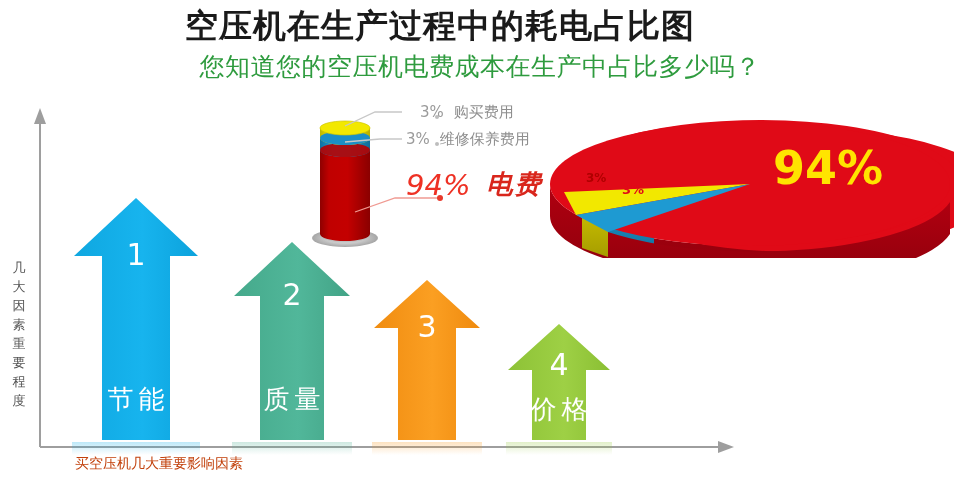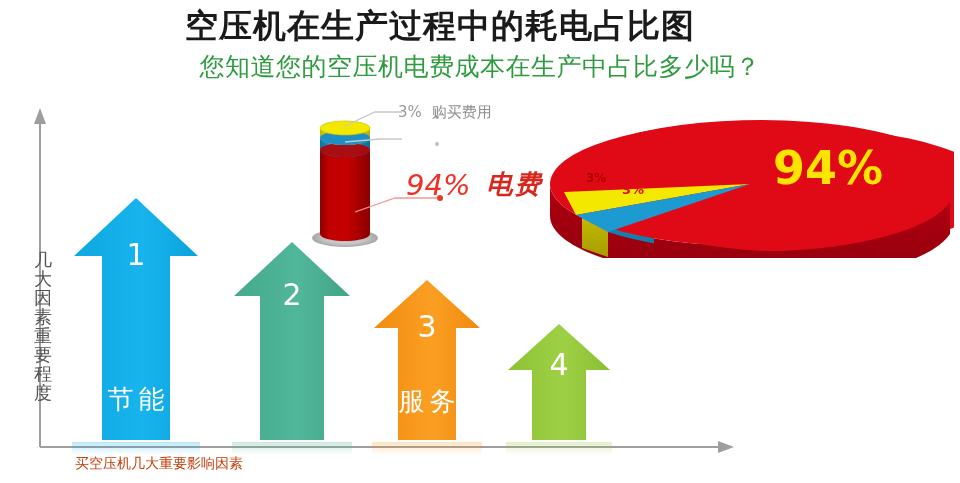--- a/index.html
+++ b/index.html
@@ -45,28 +45,27 @@
 
   
   .axis-svg {
     position: absolute;
     left: 0;
     top: 0;
   }
   .yaxis-label {
     position: absolute;
     left: 8px;
-    top: 250px;
+    top: 258px;
     width: 22px;
-    font-size: 18px;
+    font-size: 13px;
     line-height: 19px;
     color: #555555;
     text-align: center;
     word-break: break-all;
-    margin-left: 24px;
   }
   .xaxis-label {
     position: absolute;
     left: 75px;
     top: 455px;
     font-size: 14px;
     color: #c2410c;
     white-space: nowrap;
   }
 
@@ -188,51 +187,52 @@
       <defs>
         <linearGradient id="g2" x1="0" y1="0" x2="1" y2="0">
           <stop offset="0%" stop-color="#45A98B"></stop>
           <stop offset="55%" stop-color="#51B79A"></stop>
           <stop offset="100%" stop-color="#42A386"></stop>
         </linearGradient>
       </defs>
       <polygon points="60,2 118,56 92,56 92,200 28,200 28,56 2,56" fill="url(#g2)"></polygon>
     </svg>
     <div class="arrow-num" style="top:40px;">2</div>
+    <div class="arrow-lbl" style="top:146px;">质量</div>
     <div class="arrow-reflect" style="top:202px; background:linear-gradient(to bottom,#4DAF92,rgba(77,175,146,0));"></div>
   </div>
 
   <div class="arrow-group" style="left:372px; top:278px; width:110px; height:164px;">
     <svg class="arrow-svg" width="110" height="164" viewBox="0 0 110 164">
       <defs>
         <linearGradient id="g3" x1="0" y1="0" x2="1" y2="0">
           <stop offset="0%" stop-color="#F08C10"></stop>
           <stop offset="55%" stop-color="#FB9F22"></stop>
           <stop offset="100%" stop-color="#EF8A0E"></stop>
         </linearGradient>
       </defs>
       <polygon points="55,2 108,50 84,50 84,162 26,162 26,50 2,50" fill="url(#g3)"></polygon>
     </svg>
     <div class="arrow-num" style="top:34px;">3</div>
-    <div class="arrow-lbl" style="top:110px;">服务</div>
     <div class="arrow-reflect" style="top:164px; background:linear-gradient(to bottom,#F7981D,rgba(247,152,29,0));"></div>
   </div>
 
   <div class="arrow-group" style="left:506px; top:322px; width:106px; height:120px;">
     <svg class="arrow-svg" width="106" height="120" viewBox="0 0 106 120">
       <defs>
         <linearGradient id="g4" x1="0" y1="0" x2="1" y2="0">
           <stop offset="0%" stop-color="#8DC236"></stop>
           <stop offset="55%" stop-color="#9ED045"></stop>
           <stop offset="100%" stop-color="#8ABF33"></stop>
         </linearGradient>
       </defs>
       <polygon points="53,2 104,48 80,48 80,118 26,118 26,48 2,48" fill="url(#g4)"></polygon>
     </svg>
     <div class="arrow-num" style="top:28px;">4</div>
+    <div class="arrow-lbl" style="top:74px;">价格</div>
     <div class="arrow-reflect" style="top:120px; background:linear-gradient(to bottom,#95C93D,rgba(149,201,61,0));"></div>
   </div>
 
   <div class="cyl-wrap">
     <svg width="90" height="130" viewBox="0 0 90 130">
       <defs>
         <linearGradient id="cyRed" x1="0" y1="0" x2="1" y2="0">
           <stop offset="0%" stop-color="#8E0000"></stop>
           <stop offset="18%" stop-color="#C00000"></stop>
           <stop offset="55%" stop-color="#C40000"></stop>
@@ -275,24 +275,27 @@
     <polyline points="345,126 375,112 402,112" fill="none" stroke="#c7c7c7" stroke-width="1.3"></polyline>
     <circle cx="437" cy="117" r="2" fill="#bdbdbd"></circle>
 
     <polyline points="345,142 380,139 402,139" fill="none" stroke="#c7c7c7" stroke-width="1.3"></polyline>
     <circle cx="437" cy="144" r="2" fill="#bdbdbd"></circle>
 
     <polyline points="355,212 395,198 440,198" fill="none" stroke="#f09a92" stroke-width="1.3"></polyline>
     <circle cx="440" cy="198" r="3" fill="#e8392b"></circle>
   </svg>
 
-  <div class="callout" style="left:398px; top:103px;">
+  <div class="callout" style="left:420px; top:103px;">
     <span class="pct">3%</span><span class="nm">购买费用</span>
   </div>
 
+  <div class="callout" style="left:406px; top:130px;">
+    <span class="pct">3%</span><span class="nm">维修保养费用</span>
+  </div>
 
   <div class="callout-main" style="left:406px; top:167px;">
     <span class="pct94">94%</span><span class="nm94">电费</span>
   </div>
 
   <div class="pie-wrap">
     <svg width="408" height="146" viewBox="0 0 408 146">
       <defs>
         <linearGradient id="pieSideRed" x1="0" y1="0" x2="0" y2="1">
           <stop offset="0%" stop-color="#B00010"></stop>

